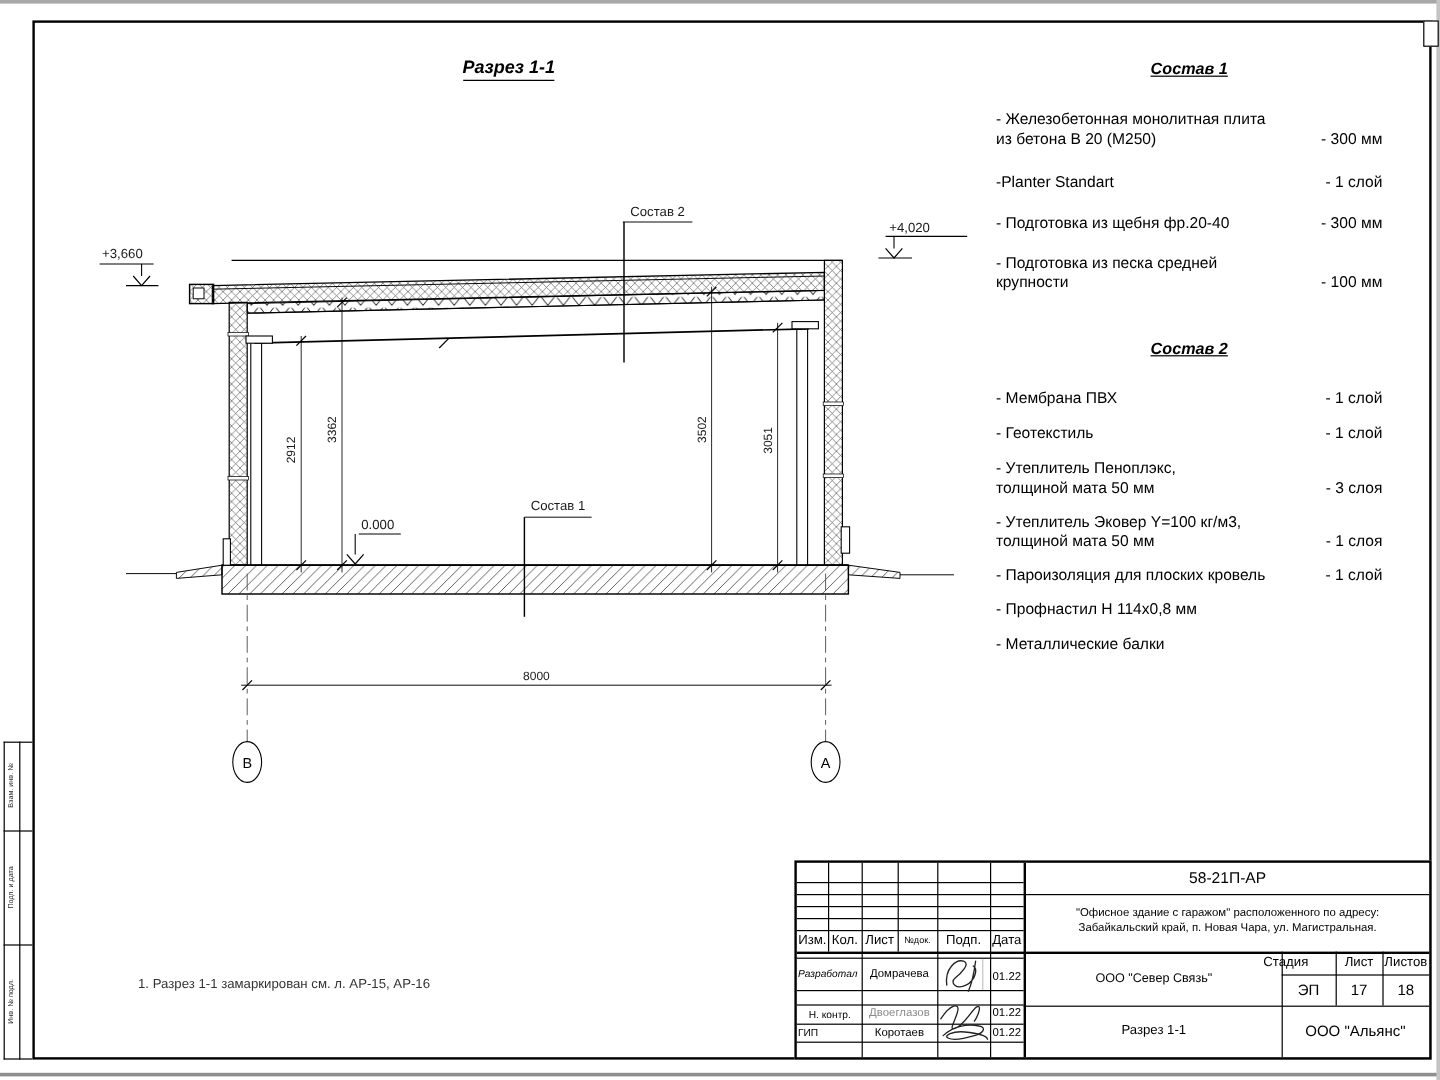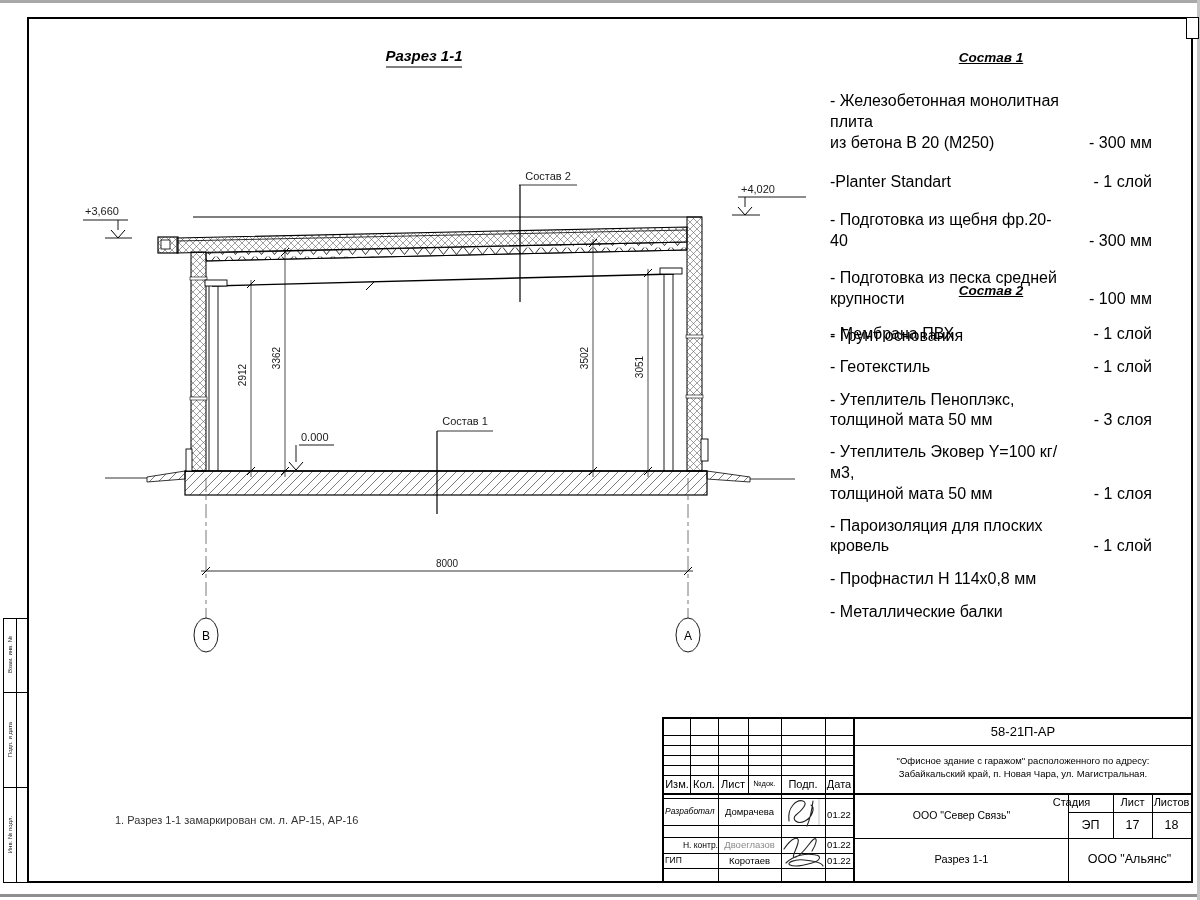--- a/index.html
+++ b/index.html
@@ -15,21 +15,21 @@
   .sline{position:absolute;background:#000;}
   .vtext{position:absolute;transform:rotate(-90deg);transform-origin:left top;
          font-size:6px;line-height:12px;text-align:center;color:#222;white-space:nowrap;}
   
   #cornerbox{position:absolute;left:1186px;top:17px;width:13px;height:22px;
              border:1px solid #000;box-sizing:border-box;background:#fff;}
   
   .panel{position:absolute;width:322px;}
   .ptitle{font-size:13.5px;font-style:italic;font-weight:bold;text-align:center;
           text-decoration:underline;margin:0 0 26px 0;}
-  .srow{display:flex;margin-bottom:15px;font-size:16px;line-height:1.3;gap:24px;}
+  .srow{display:flex;margin-bottom:15px;font-size:13px;line-height:1.3;gap:24px;}
   .sname{max-width:250px;white-space:pre-line;}
   .sval{margin-left:auto;align-self:flex-end;white-space:nowrap;padding-left:6px;}
   
   #note{position:absolute;left:115px;top:814px;font-size:11px;color:#333;}
   
   #titleblock{position:absolute;left:662px;top:717px;width:531px;height:166px;
               border:2px solid #000;box-sizing:border-box;background:#fff;}
   #titleblock .vl{position:absolute;width:1px;background:#000;}
   #titleblock .hl{position:absolute;height:1px;background:#000;}
   .tbc{position:absolute;text-align:center;overflow:hidden;white-space:nowrap;}
@@ -200,24 +200,20 @@
     <div class="sval">- 1 слой</div>
   </div>
   <div class="srow" style="margin-bottom:16px;">
     <div class="sname">- Подготовка из щебня фр.20-40</div>
     <div class="sval">- 300 мм</div>
   </div>
   <div class="srow" style="margin-bottom:17px;">
     <div class="sname">- Подготовка из песка средней
 крупности</div>
     <div class="sval">- 100 мм</div>
-  </div>
-  <div class="srow">
-    <div class="sname">- Грунт основания</div>
-    <div class="sval"></div>
   </div>
 </div>
 
 <div class="panel" style="left:830px;top:283px;">
   <div class="ptitle">Состав 2</div>
   <div class="srow" style="margin-bottom:12px;">
     <div class="sname">- Мембрана ПВХ</div>
     <div class="sval">- 1 слой</div>
   </div>
   <div class="srow" style="margin-bottom:12px;">
@@ -279,21 +275,21 @@
   <div class="tbc" style="left:0;top:56px;width:26px;height:18px;line-height:18px;font-size:11px;">Изм.</div>
   <div class="tbc" style="left:26px;top:56px;width:28px;height:18px;line-height:18px;font-size:11px;">Кол.</div>
   <div class="tbc" style="left:54px;top:56px;width:30px;height:18px;line-height:18px;font-size:11px;">Лист</div>
   <div class="tbc" style="left:84px;top:56px;width:33px;height:18px;line-height:18px;font-size:7.5px;">№док.</div>
   <div class="tbc" style="left:117px;top:56px;width:44px;height:18px;line-height:18px;font-size:11px;">Подп.</div>
   <div class="tbc" style="left:161px;top:56px;width:28px;height:18px;line-height:18px;font-size:11px;">Дата</div>
 
   <div class="tbc" style="left:1px;top:79px;width:53px;height:27px;line-height:27px;font-size:8.5px;text-align:left;font-style:italic;">Разработал</div>
   <div class="tbc" style="left:54px;top:79px;width:63px;height:27px;line-height:27px;font-size:9.5px;">Домрачева</div>
   <div class="tbc" style="left:161px;top:85px;width:28px;height:21px;line-height:21px;font-size:9.5px;">01.22</div>
-  <div class="tbc" style="left:1px;top:118px;width:53px;height:16px;line-height:16px;font-size:8.5px;text-align:right;">Н. контр.</div>
+  <div class="tbc" style="left:1px;top:118px;width:53px;height:16px;line-height:16px;font-size:8.5px;text-align:center;">Н. контр.</div>
   <div class="tbc" style="left:54px;top:118px;width:63px;height:16px;line-height:16px;font-size:9.5px;color:#8a8a8a;">Двоеглазов</div>
   <div class="tbc" style="left:161px;top:118px;width:28px;height:16px;line-height:16px;font-size:9.5px;">01.22</div>
   <div class="tbc" style="left:1px;top:134px;width:53px;height:15px;line-height:15px;font-size:8.5px;text-align:left;">ГИП</div>
   <div class="tbc" style="left:54px;top:134px;width:63px;height:15px;line-height:15px;font-size:9.5px;">Коротаев</div>
   <div class="tbc" style="left:161px;top:134px;width:28px;height:15px;line-height:15px;font-size:9.5px;">01.22</div>
 
   <svg class="sig" style="left:119px;top:76px;" width="42" height="34" viewBox="0 0 42 34">
     <path d="M6,26 C4,12 14,4 20,6 C26,8 18,16 13,20 C8,24 14,30 22,26 C30,22 32,12 28,10 M30,6 C29,14 27,24 24,31" fill="none" stroke="#222" stroke-width="1.1" stroke-linecap="round"></path>
     <line x1="36" y1="4" x2="36" y2="30" stroke="#aaa" stroke-width="0.7"></line>
   </svg>

